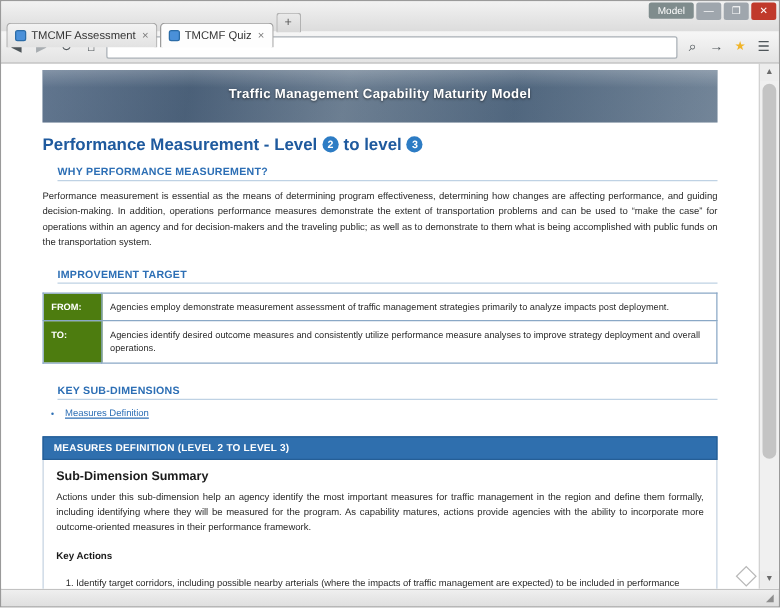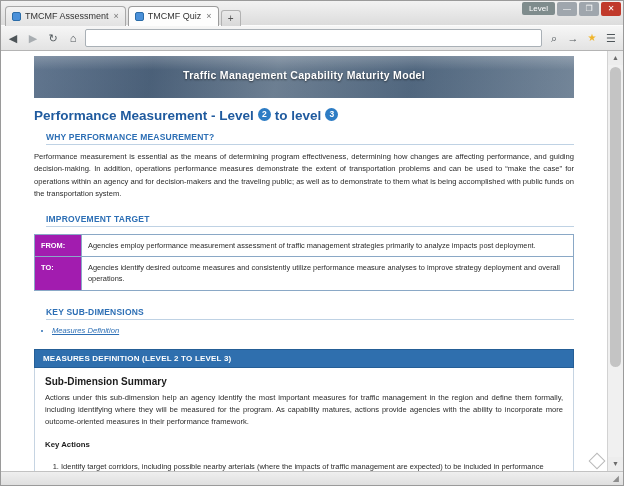--- a/index.html
+++ b/index.html
@@ -40,21 +40,21 @@
     background: linear-gradient(#f3f3f3, #e2e2e2);
     border: 1px solid #a8a8a8;
     border-bottom: none;
     border-radius: 4px 4px 0 0;
     padding: 0 6px 0 6px;
     margin-right: 2px;
     display: flex;
     align-items: center;
     max-width: 130px;
     position: relative;
-    top: 1px;
+    top: 13px;
   }
   .tab.active {
     background: #fdfdfd;
     border-color: #9c9c9c;
     z-index: 2;
     justify-content: center;
   }
   .tab .favicon {
     width: 9px;
     height: 9px;
@@ -211,20 +211,21 @@
   }
 
   .content { padding: 0 0 20px 0; }
 
   h1.page-title {
     font-size: 13.5px;
     color: #1f5a9e;
     font-weight: bold;
     margin: 10px 0 9px 0;
     display: flex;
+    align-items: center;
     gap: 4px;
   }
   .lvl-badge {
     display: inline-block;
     width: 13px;
     height: 13px;
     border-radius: 50%;
     background: #2d7cc4;
     color: #fff;
     font-size: 8.5px;
@@ -260,41 +261,40 @@
   table.it td {
     border: 1px solid #8aa8c6;
     vertical-align: top;
     padding: 5px 6px;
     font-size: 7.4px;
     line-height: 1.5;
     color: #2b2b2b;
   }
   table.it td.lbl {
     width: 34px;
-    background: #a21caf;
+    background: #4d7c0f;
     color: #fff;
     font-weight: bold;
     font-size: 7.4px;
     text-align: left;
     padding: 5px 6px;
   }
 
   ul.subdim {
     margin: 6px 0 14px 0;
     padding-left: 18px;
   }
   ul.subdim li {
     font-size: 7.6px;
     color: #2d6fb5;
     margin-bottom: 2px;
   }
   ul.subdim li a {
     color: #2d6fb5;
     text-decoration: underline;
-    font-style: italic;
   }
 
   .blue-bar {
     background: #2f6fae;
     color: #fff;
     font-size: 8px;
     font-weight: bold;
     padding: 4px 8px;
     letter-spacing: 0.2px;
     border: 1px solid #255e96;
@@ -389,21 +389,21 @@
       <span class="tablabel">TMCMF Assessment</span>
       <span class="tabclose">×</span>
     </div>
     <div class="tab active">
       <span class="favicon"></span>
       <span class="tablabel">TMCMF Quiz</span>
       <span class="tabclose">×</span>
     </div>
     <div class="newtab">+</div>
 
-    <div class="user-chip">Level</div>
+    <div class="user-chip">Model</div>
     <div class="win-controls">
       <div class="win-btn">—</div>
       <div class="win-btn">❐</div>
       <div class="win-btn close">✕</div>
     </div>
   </div>
 
   <div class="navbar">
     <div class="navicon">◀</div>
     <div class="navicon dim">▶</div>
@@ -439,21 +439,21 @@
             </h1>
 
             <h2 class="sect">WHY PERFORMANCE MEASUREMENT?</h2>
             <p class="body">Performance measurement is essential as the means of determining program effectiveness, determining how changes are affecting performance, and guiding decision-making. In addition, operations performance measures demonstrate the extent of transportation problems and can be used to “make the case” for operations within an agency and for decision-makers and the traveling public; as well as to demonstrate to them what is being accomplished with public funds on the transportation system.</p>
 
             <h2 class="sect">IMPROVEMENT TARGET</h2>
             <table class="it">
               <tbody>
                   <tr>
                 <td class="lbl">FROM:</td>
-                <td>Agencies employ performance measurement assessment of traffic management strategies primarily to analyze impacts post deployment.</td>
+                <td>Agencies employ demonstrate measurement assessment of traffic management strategies primarily to analyze impacts post deployment.</td>
               </tr>
               <tr>
                 <td class="lbl">TO:</td>
                 <td>Agencies identify desired outcome measures and consistently utilize performance measure analyses to improve strategy deployment and overall operations.</td>
               </tr>
             </tbody>
               </table>
 
             <h2 class="sect">KEY SUB-DIMENSIONS</h2>
             <ul class="subdim">

